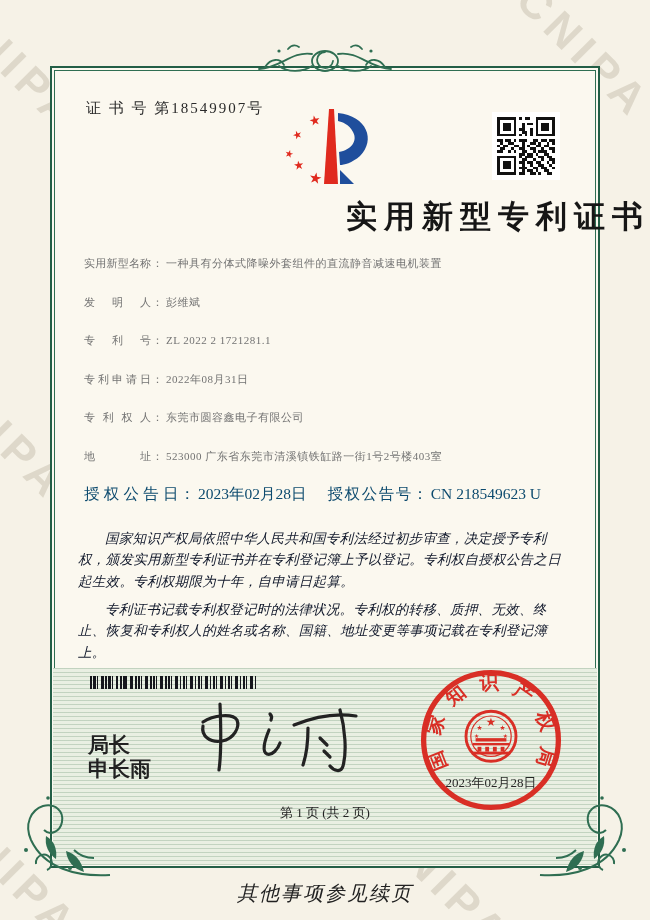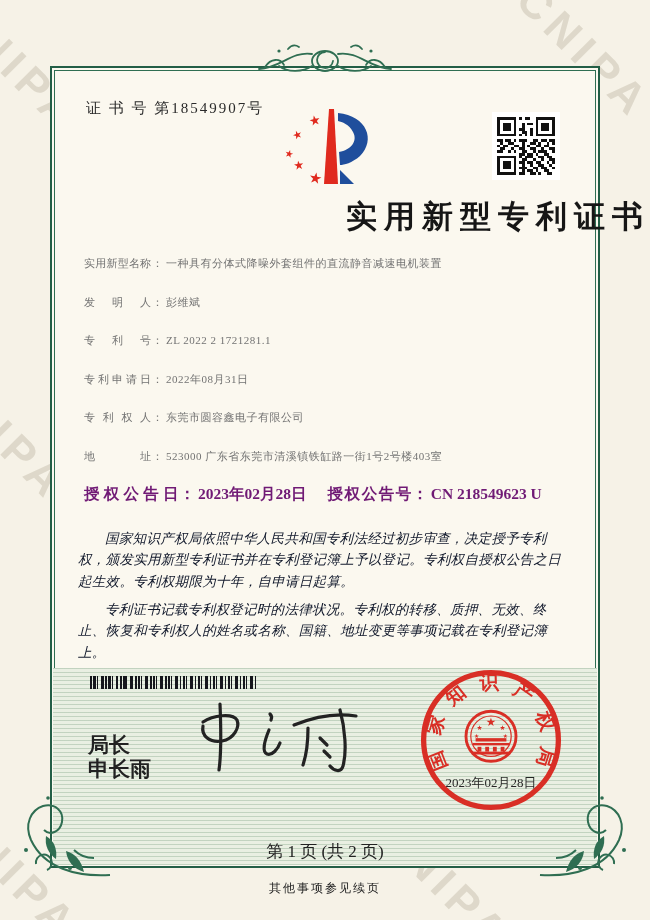--- a/index.html
+++ b/index.html
@@ -25,41 +25,41 @@
          display:flex;align-items:center;justify-content:center;}
   .qr{width:58px;height:58px;}
   .title{position:absolute;left:0;top:196px;width:650px;text-align:right;
          font-size:31px;font-weight:bold;letter-spacing:7px;color:#161616;}
   .fields{position:absolute;left:84px;top:254px;width:486px;}
   .frow{display:flex;margin-bottom:20.5px;font-size:11px;line-height:18px;color:#737373;}
   .flabel{flex:0 0 auto;width:6.1em;text-align:justify;text-align-last:justify;}
   .flabel2{flex:0 0 auto;width:5.4em;text-align:justify;text-align-last:justify;}
   .colon{flex:0 0 auto;padding:0 3px 0 1px;}
   .fvalue{flex:1 1 auto;letter-spacing:.5px;}
-  .grant{display:flex;font-size:15.5px;line-height:18px;color:#701a75;font-weight:bold;}
+  .grant{display:flex;font-size:15.5px;line-height:18px;color:#0c4a6e;}
   .gpair{display:flex;}
   .gpair+.gpair{margin-left:21px;}
   .paras{position:absolute;left:78px;top:528px;width:496px;font-size:13.5px;
          line-height:1.58;font-style:italic;color:#0f172a;letter-spacing:.3px;}
   .paras p{margin:0 0 7px 0;text-indent:2em;}
   .barcode{position:absolute;left:90px;top:676px;width:168px;height:13px;
      background:repeating-linear-gradient(90deg,
         #15161c 0 1.5px, transparent 1.5px 3px,
         #15161c 3px 5.5px, transparent 5.5px 6.5px,
         #15161c 6.5px 7.5px, transparent 7.5px 10.5px,
         #15161c 10.5px 13.5px, transparent 13.5px 15px);}
   .commissioner{position:absolute;left:88px;top:733px;
         font-family:"Liberation Sans","DejaVu Sans",sans-serif;font-weight:bold;
         font-size:21px;line-height:24px;color:#222;}
   .signature{position:absolute;left:190px;top:698px;width:188px;height:88px;}
   .seal{position:absolute;left:414px;top:665px;width:154px;height:154px;opacity:.95;}
-  .pagenum{position:absolute;left:0;top:840px;width:650px;text-align:center;
-           font-size:17px;color:#222;}
+  .pagenum{position:absolute;left:0;top:804px;width:650px;text-align:center;
+           font-size:13px;color:#222;}
   .cont{position:absolute;left:0;top:880px;width:650px;text-align:center;
-        font-size:12px;color:#222;letter-spacing:2px;}
+        font-size:20px;font-style:italic;color:#222;letter-spacing:2px;}
   .orn{position:absolute;pointer-events:none;}
   .orn-top{left:255px;top:38px;width:140px;height:40px;}
   .orn-bl{left:14px;top:780px;width:100px;height:100px;}
   .orn-br{left:536px;top:780px;width:100px;height:100px;transform:scaleX(-1);}
 </style>
 </head>
 <body>
 
 <div class="page">
 

